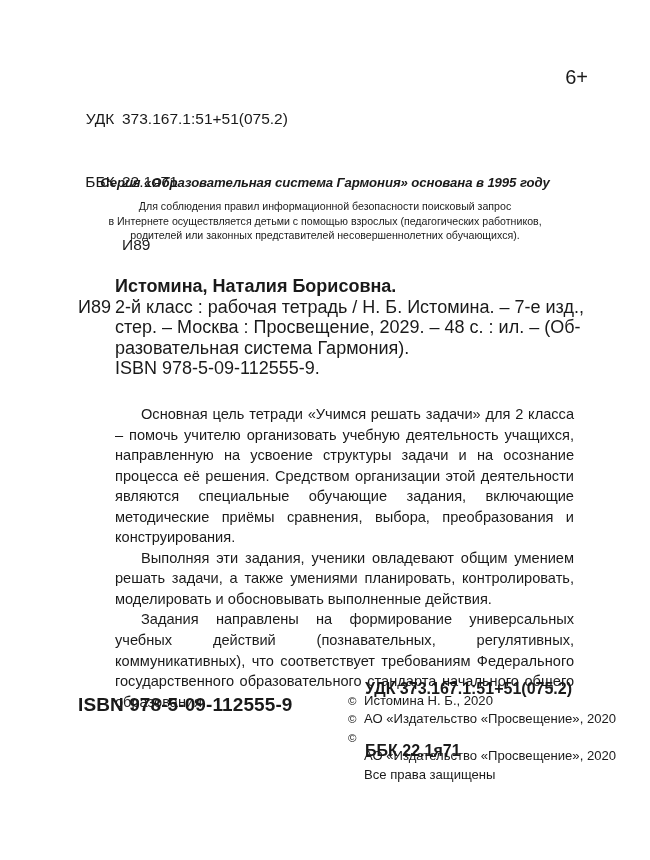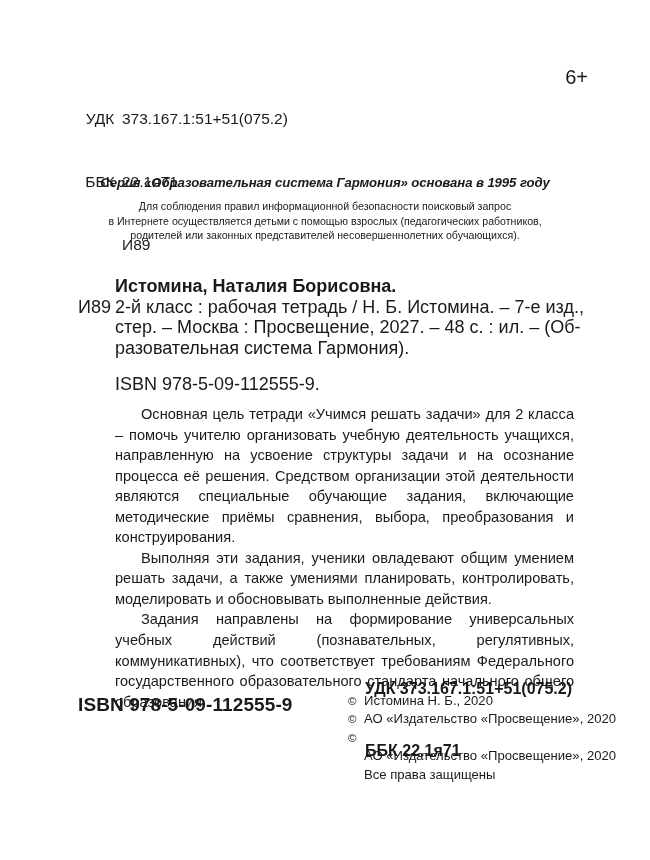--- a/index.html
+++ b/index.html
@@ -107,21 +107,20 @@
     top: 0;
   }
   .biblio-line {
     text-align: justify;
     text-align-last: left;
     white-space: pre;
   }
   .biblio-isbn {
     margin-left: 37px;
     white-space: pre;
-    margin-top: 16px;
   }
 
   
   .annotation {
     position: absolute;
     left: 115px;
     top: 404px;
     width: 459px;
     font-size: 14.6px;
     line-height: 20.55px;
@@ -211,21 +210,21 @@
     <div>Для соблюдения правил информационной безопасности поисковый запрос</div>
     <div>в Интернете осуществляется детьми с помощью взрослых (педагогических работников,</div>
     <div>родителей или законных представителей несовершеннолетних обучающихся).</div>
   </div>
 
   <div class="biblio">
     <div class="biblio-author">Истомина, Наталия Борисовна.</div>
     <div class="biblio-body">
       <span class="biblio-index">И89</span>
       <div class="biblio-line">2-й класс : рабочая тетрадь / Н. Б. Истомина. – 7-е изд.,</div>
-      <div class="biblio-line">стер. – Москва : Просвещение, 2027. – 48 с. : ил. – (Об-</div>
+      <div class="biblio-line">стер. – Москва : Просвещение, 2029. – 48 с. : ил. – (Об-</div>
       <div class="biblio-line">разовательная система Гармония).</div>
     </div>
     <div class="biblio-isbn">ISBN 978-5-09-112555-9.</div>
   </div>
 
   <div class="annotation">
     <p>Основная цель тетради «Учимся решать задачи» для 2 класса – помочь учителю организовать учебную деятельность учащихся, направленную на усвоение структуры задачи и на осознание процесса её решения. Средством организации этой деятельности являются специальные обучающие задания, включающие методические приёмы сравнения, выбора, преобразования и конструирования.</p>
     <p>Выполняя эти задания, ученики овладевают общим умением решать задачи, а также умениями планировать, контролировать, моделировать и обосновывать выполненные действия.</p>
     <p>Задания направлены на формирование универсальных учебных действий (познавательных, регулятивных, коммуникативных), что соответствует требованиям Федерального государственного образовательного стандарта начального общего образования.</p>
   </div>

